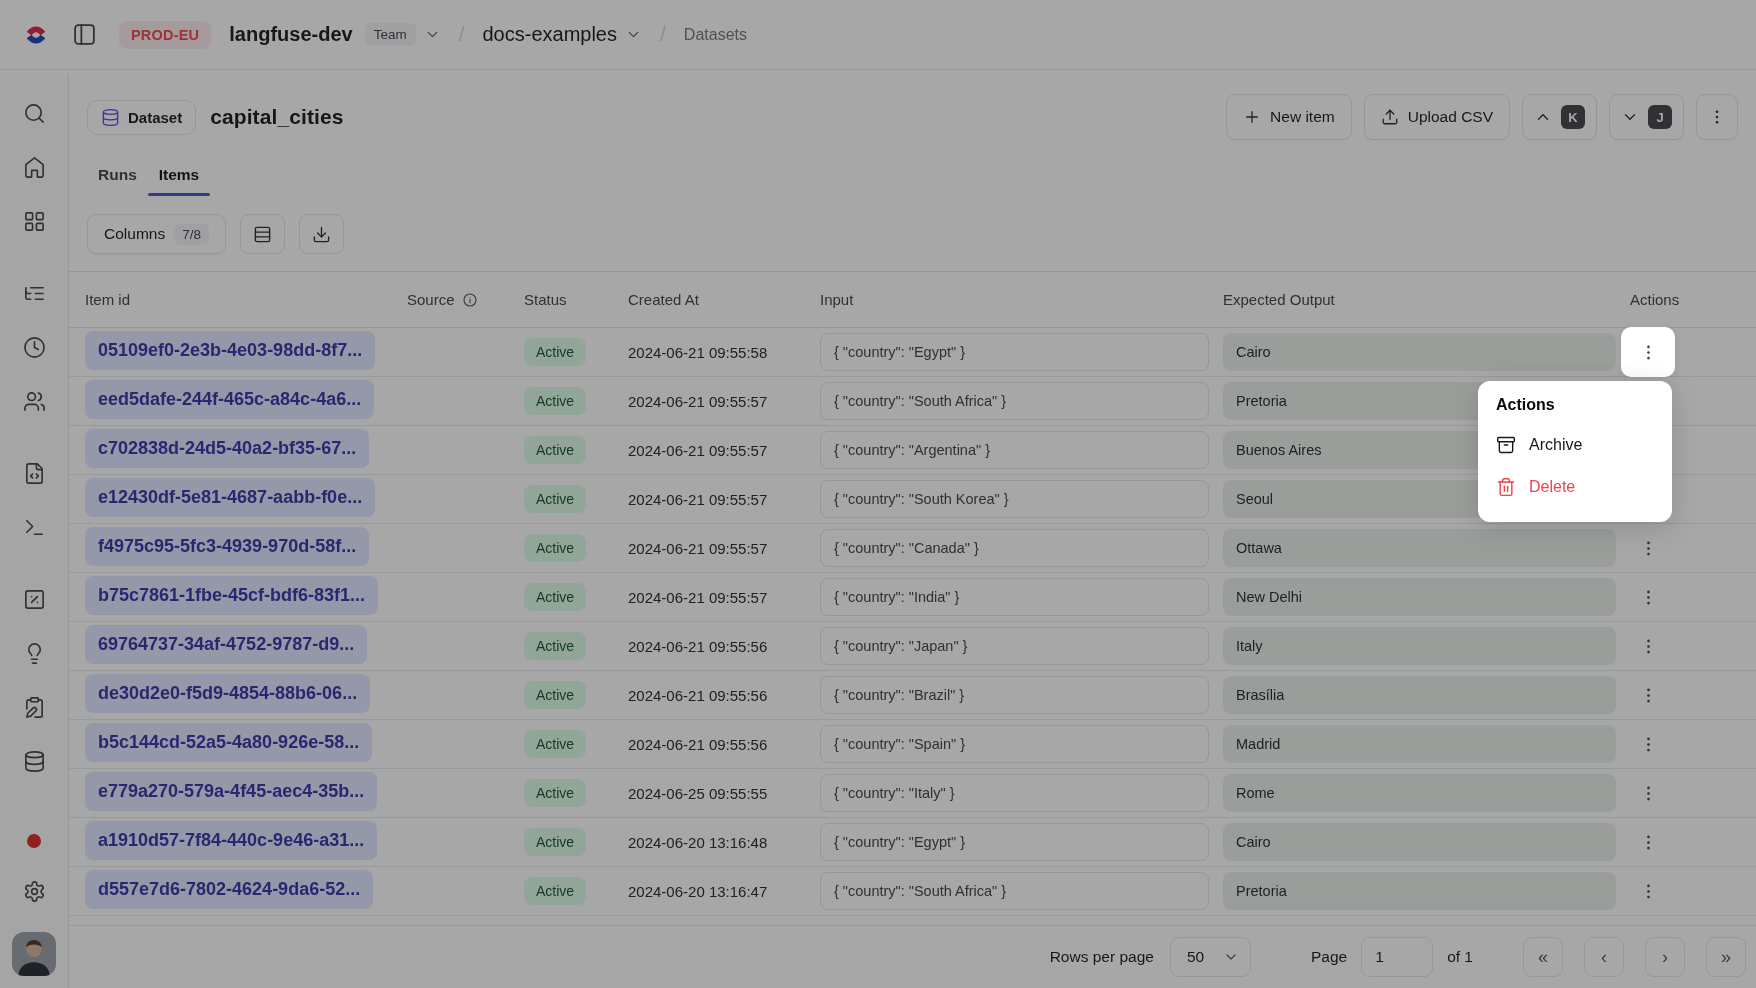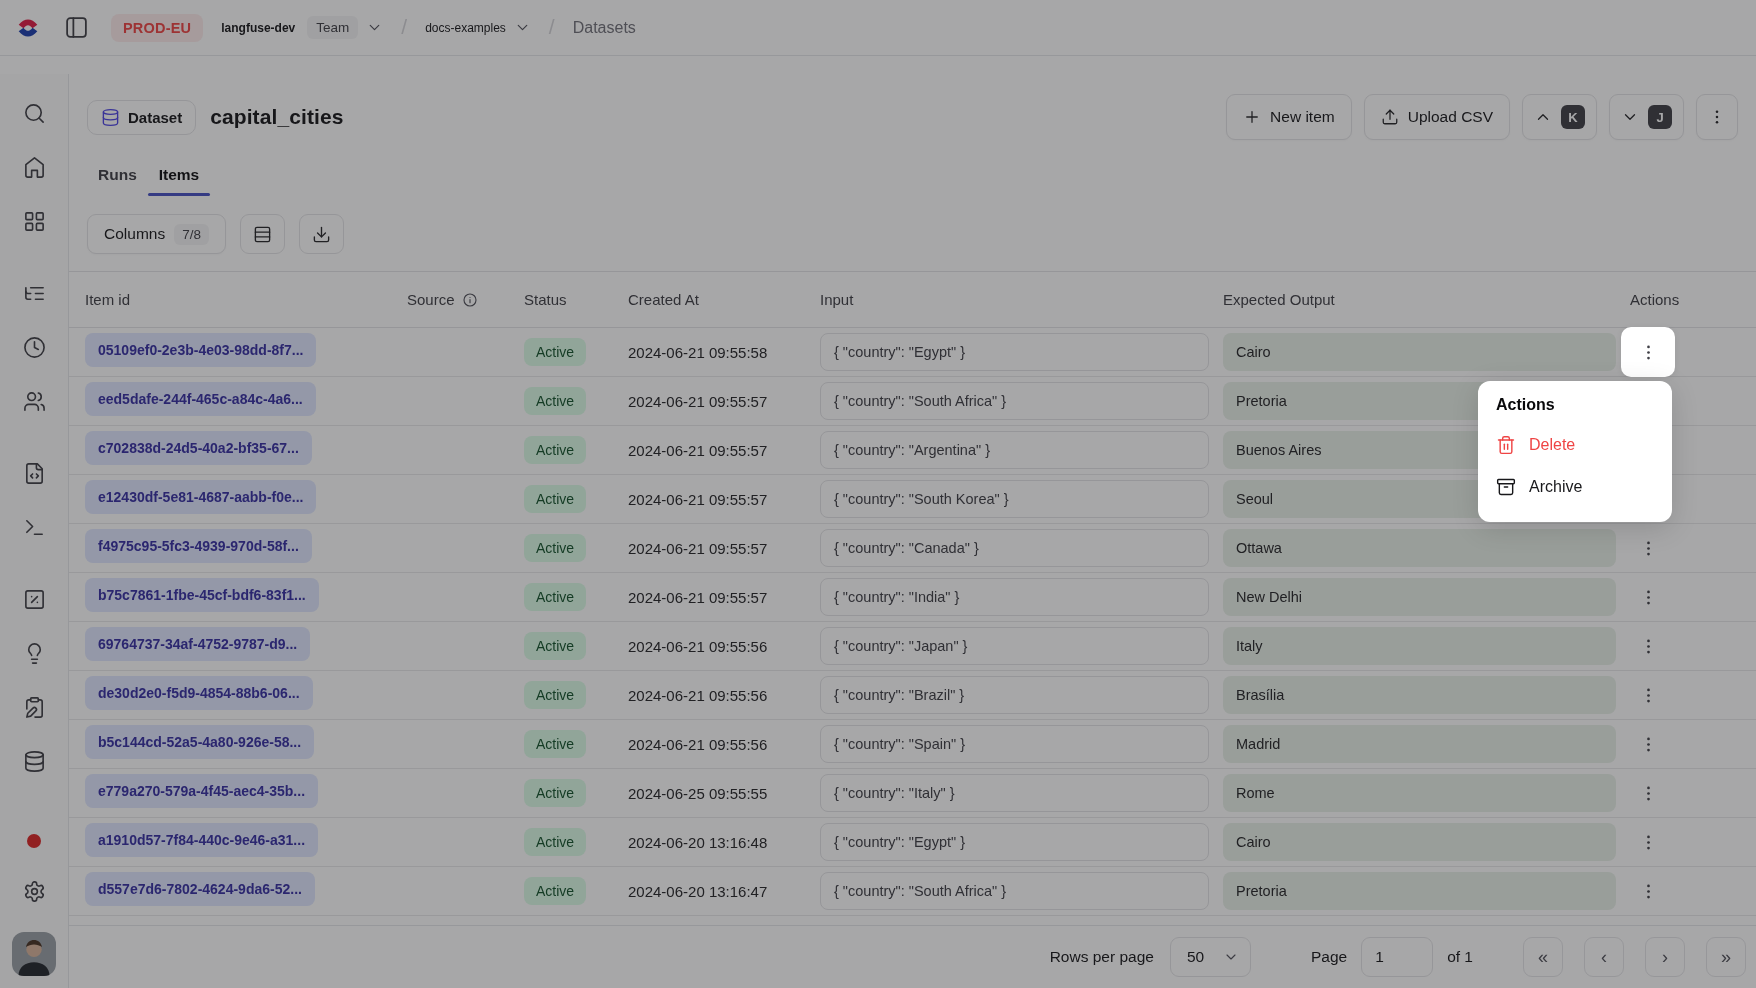--- a/index.html
+++ b/index.html
@@ -7,34 +7,34 @@
   body {
     font-family:"Liberation Sans", sans-serif;
     color:#18181b; background:#ffffff;
     position:relative; overflow:hidden;
   }
   svg.i { fill:none; stroke:currentColor; stroke-width:1.7; stroke-linecap:round; stroke-linejoin:round; }
   svg.dots { fill:currentColor; stroke:none; }
 
   
   .topbar {
-    position:absolute; top:0; left:0; right:0; height:56px;
+    position:absolute; top:0; left:0; right:0; height:70px;
     background:#fff; border-bottom:1px solid #e5e7eb;
-    display:flex; align-items:center; padding:0 14px; gap:18px; z-index:10;
+    display:flex; align-items:center; padding:0 22px; gap:18px; z-index:10;
   }
   .logo { width:28px; height:28px; flex:0 0 auto; }
   .icon-btn {
     background:transparent; border:none; cursor:pointer; color:#3f3f46;
     display:flex; align-items:center; justify-content:center; padding:4px; border-radius:6px;
   }
   .env-badge {
     background:#fdecec; color:#ef4444; font-weight:600; font-size:14.5px;
     padding:6px 12px; border-radius:8px; letter-spacing:.2px;
   }
-  .org-name { font-size:12px; font-weight:600; color:#18181b; }
+  .org-name { font-size:20px; font-weight:600; color:#18181b; }
   .type-badge { background:#f4f4f5; color:#3f3f46; font-size:13.5px; font-weight:500; padding:4px 9px; border-radius:6px; }
   .crumb-sep { color:#d4d4d8; font-size:21px; font-weight:300; transform:translateY(-1px); }
   .crumb-muted { color:#71717a; font-size:16px; }
   .chev { color:#52525b; display:flex; align-items:center; }
 
   
   .sidebar {
     position:absolute; top:74px; left:0; bottom:0; width:69px;
     background:#fcfcfc; border-right:1px solid #e5e7eb;
     display:flex; flex-direction:column; align-items:center; padding:26px 0 12px 0;
@@ -99,21 +99,21 @@
   }
   .thead {
     height:57px; border-top:1px solid #e4e4e7; border-bottom:1px solid #e4e4e7;
     color:#3f3f46; font-size:15px; font-weight:500;
   }
   .th { display:flex; align-items:center; gap:7px; }
   .th svg { width:16px; height:16px; color:#52525b; }
   .trow { height:49px; border-bottom:1px solid #e8e8ea; }
   .id-pill {
     display:inline-block; max-width:306px; overflow:hidden; white-space:nowrap;
-    background:#e0e7ff; color:#3730a3; font-weight:600; font-size:14px;
+    background:#e0e7ff; color:#3730a3; font-weight:600; font-size:18px;
     padding:9px 13px; border-radius:8px; cursor:pointer;
   }
   .status-badge {
     display:inline-block; background:#dcfce7; color:#14532d; font-size:14px; font-weight:500;
     padding:6px 12px; border-radius:8px;
   }
   .created-cell { font-size:15px; color:#27272a; }
   .input-box {
     width:389px; height:38px; line-height:36px; border:1px solid #e4e4e7; border-radius:8px;
     padding:0 13px; font-size:14.5px; color:#3f3f46; background:#fff;
@@ -689,31 +689,31 @@
     <button class="pg-btn">‹</button>
     <button class="pg-btn">›</button>
     <button class="pg-btn">»</button>
   </div>
 </main>
 
 <div class="dim-overlay"></div>
 
 <div class="dropdown">
   <div class="dropdown-title">Actions</div>
+  <button class="menu-item">
+    <svg class="i" viewBox="0 0 24 24">
+        <rect width="20" height="5" x="2" y="3" rx="1"></rect>
+        <path d="M4 8v11a2 2 0 0 0 2 2h12a2 2 0 0 0 2-2V8"></path>
+        <path d="M10 12h4"></path>
+      </svg>
+    <span>Archive</span>
+  </button>
   <button class="menu-item danger">
     <svg class="i" viewBox="0 0 24 24">
         <path d="M3 6h18"></path>
         <path d="M19 6v14a2 2 0 0 1-2 2H7a2 2 0 0 1-2-2V6"></path>
         <path d="M8 6V4a2 2 0 0 1 2-2h4a2 2 0 0 1 2 2v2"></path>
         <line x1="10" x2="10" y1="11" y2="17"></line>
         <line x1="14" x2="14" y1="11" y2="17"></line>
       </svg>
     <span>Delete</span>
   </button>
-  <button class="menu-item">
-    <svg class="i" viewBox="0 0 24 24">
-        <rect width="20" height="5" x="2" y="3" rx="1"></rect>
-        <path d="M4 8v11a2 2 0 0 0 2 2h12a2 2 0 0 0 2-2V8"></path>
-        <path d="M10 12h4"></path>
-      </svg>
-    <span>Archive</span>
-  </button>
 </div>
 
 </body></html>

